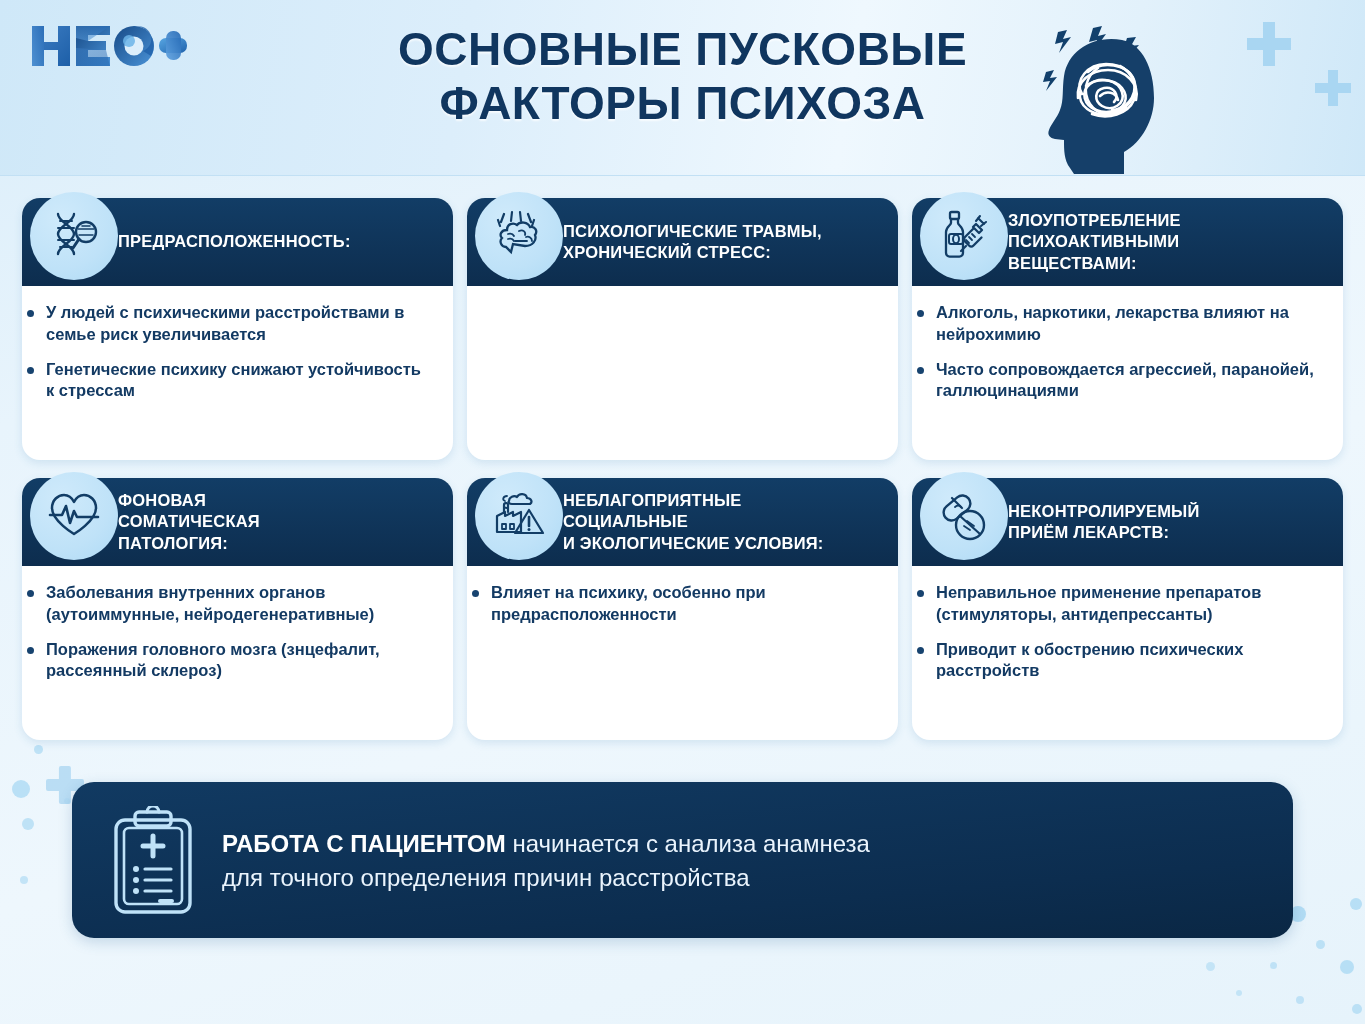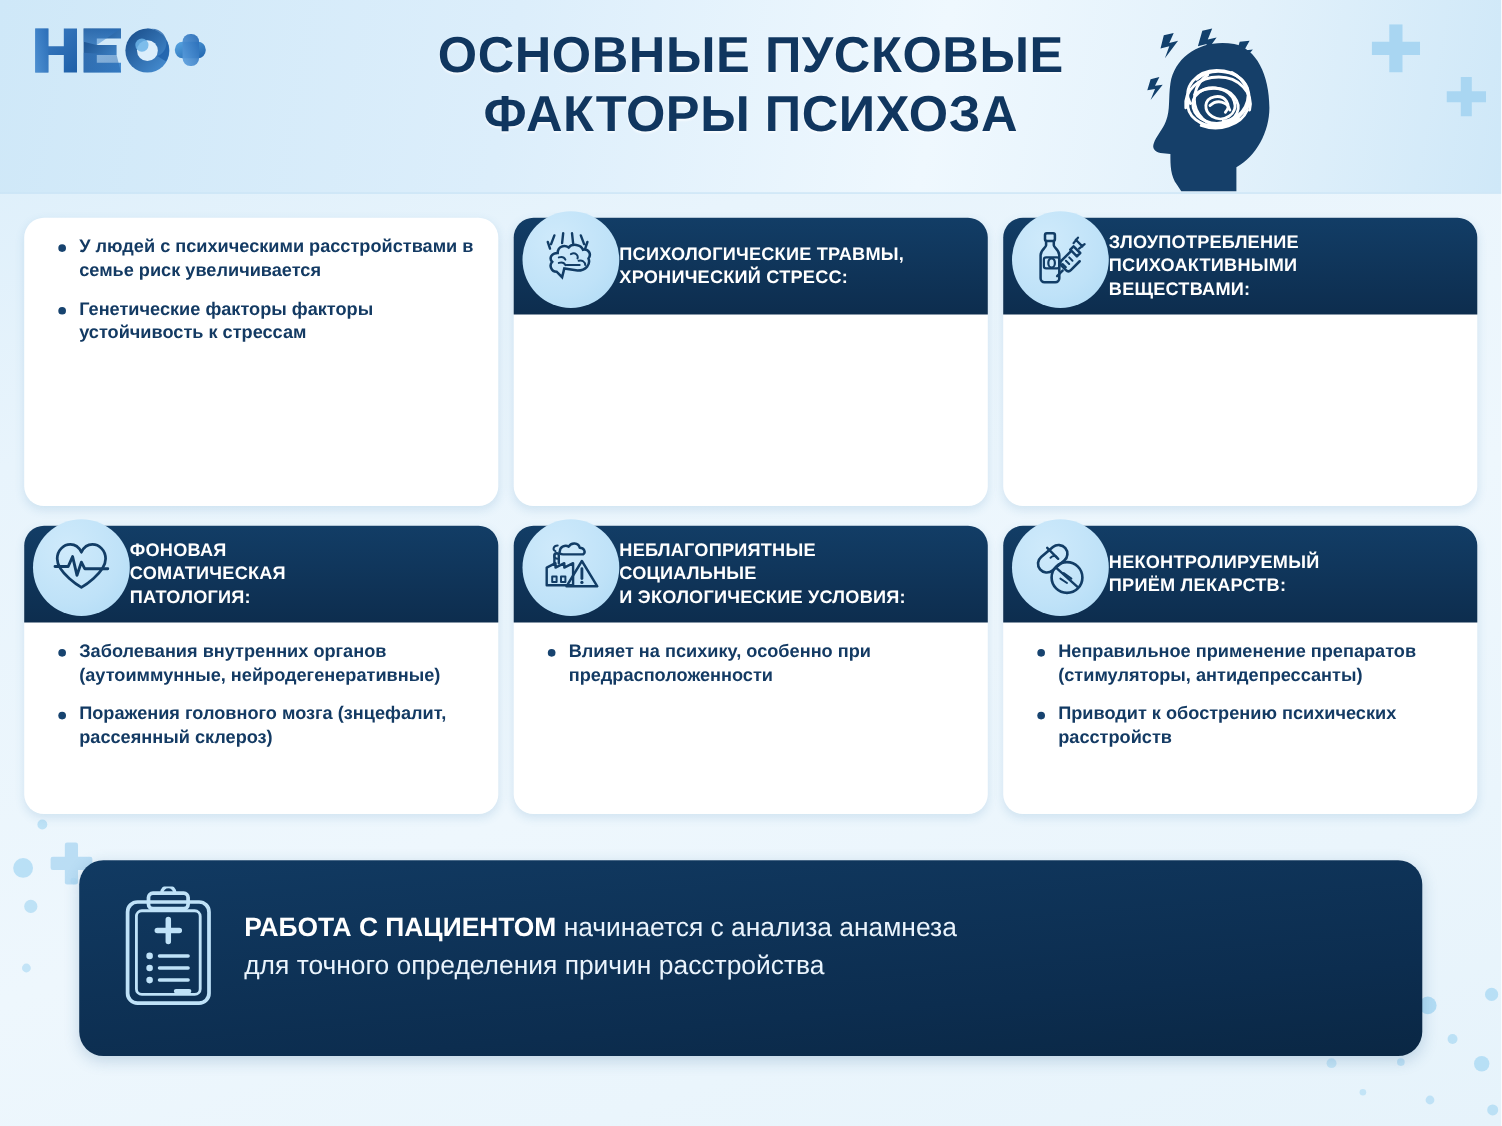--- a/index.html
+++ b/index.html
@@ -122,21 +122,21 @@
     top: -6px;
     width: 88px; height: 88px;
     border-radius: 50%;
     background: radial-gradient(circle at 35% 30%, #cfeafb 0%, #bfe2f8 60%, #aedaf5 100%);
     display: flex; align-items: center; justify-content: center;
     z-index: 4;
   }
   .card-badge svg { display:block; }
 
   .card-body {
-    padding: 16px 20px 20px 26px;
+    padding: 16px 20px 20px 0;
   }
 
   .bullets { list-style: none; }
   .bullets li {
     position: relative;
     padding-left: 24px;
     margin-bottom: 13px;
     color: #133a63;
     font-size: 16.5px;
     font-weight: 600;
@@ -158,21 +158,21 @@
     z-index: 2;
     padding: 42px 72px 0 72px;
   }
   .footer {
     background: linear-gradient(175deg, #113a62 0%, #0c2d4f 70%, #0a2744 100%);
     border-radius: 22px;
     box-shadow: 0 4px 14px rgba(40,100,150,0.22);
     display: flex;
     align-items: center;
     gap: 26px;
-    padding: 24px 34px 44px 38px;
+    padding: 24px 34px 22px 38px;
     min-height: 150px;
   }
   .footer-icon { flex: 0 0 auto; width: 86px; height: 110px; }
   .footer-icon svg { display:block; }
   .footer-text {
     color: #eaf4fd;
     font-size: 24px;
     line-height: 1.42;
     font-weight: 400;
   }
@@ -296,24 +296,37 @@
     <div class="hdr-plus-2">
       <svg width="36" height="36" viewBox="0 0 36 36">
           <path d="M13 0h10v13h13v10H23v13H13V23H0V13h13z" fill="#a9d6f2"></path>
         </svg>
     </div>
   </div>
 
   <div class="grid">
 
     <div class="card">
+      <div class="card-head">
+        <div class="card-badge">
+          <svg width="56" height="56" viewBox="0 0 56 56" fill="none" stroke="#123d66" stroke-width="2.4" stroke-linecap="round">
+            <path d="M12 6 C12 14 28 18 28 26 C28 34 12 38 12 46"></path>
+            <path d="M28 6 C28 14 12 18 12 26 C12 34 28 38 28 46"></path>
+            <path d="M14 13h12M12 20h16M12 32h16M14 39h12" stroke-width="2"></path>
+            <circle cx="40" cy="24" r="10"></circle>
+            <path d="M33 31 L27 40" stroke-width="3"></path>
+            <path d="M32 21h16M33 27h14M36 18h8" stroke-width="1.6"></path>
+          </svg>
+        </div>
+        <div class="card-head-title">ПРЕДРАСПОЛОЖЕННОСТЬ:</div>
+      </div>
       <div class="card-body">
         <ul class="bullets">
           <li>У людей с психическими расстройствами в семье риск увеличивается</li>
-          <li>Генетические факторы факторы устойчивость к стрессам</li>
+          <li>Генетические психику снижают устойчивость к стрессам</li>
         </ul>
       </div>
     </div>
 
     <div class="card">
       <div class="card-head">
         <div class="card-badge">
           <svg width="56" height="56" viewBox="0 0 56 56" fill="none" stroke="#123d66" stroke-width="2.3" stroke-linecap="round">
             <path d="M13 6 l-3 8 M21 4 l-1 9 M29 4 l1 9 M37 6 l3 8 M7 12 l2 6 M43 12 l-2 6" stroke-width="2.2"></path>
             <path d="M16 22 C10 22 8 27 11 30 C8 33 10 39 15 39 L20 44 L22 36 L34 38 C42 38 46 32 44 27 C47 23 44 18 39 19 C37 14 29 13 26 17 C22 14 16 16 16 22 Z"></path>
@@ -340,20 +353,26 @@
             <path d="M44 8 l-4 5 M50 14 l-5 4 M42 10 l6 6" stroke-width="2.1"></path>
             <path d="M40 16 l-3 3 6 6 3 -3 z"></path>
             <path d="M37 21 L29 29 c-1.5 1.5 -1.5 3 0 4.5 l4 4 c1.5 1.5 3 1.5 4.5 0 l8 -8"></path>
             <path d="M36 26 l3 3 M33 29 l3 3 M30 32 l3 3" stroke-width="1.8"></path>
             <path d="M30 38 l-5 5" stroke-width="2.2"></path>
           </svg>
         </div>
         <div class="card-head-title">ЗЛОУПОТРЕБЛЕНИЕ
 ПСИХОАКТИВНЫМИ
 ВЕЩЕСТВАМИ:</div>
+      </div>
+      <div class="card-body">
+        <ul class="bullets">
+          <li>Алкоголь, наркотики, лекарства влияют на нейрохимию</li>
+          <li>Часто сопровождается агрессией, паранойей, галлюцинациями</li>
+        </ul>
       </div>
     </div>
 
     <div class="card">
       <div class="card-head">
         <div class="card-badge">
           <svg width="56" height="56" viewBox="0 0 56 56" fill="none" stroke="#123d66" stroke-width="2.5" stroke-linecap="round" stroke-linejoin="round">
             <path d="M28 46 C28 46 6 33 6 20 C6 12 12 7 18 7 C23 7 26 10 28 14 C30 10 33 7 38 7 C44 7 50 12 50 20 C50 33 28 46 28 46 Z"></path>
             <path d="M4 27 h12 l4 -9 4 17 4 -12 3 6 h21" stroke-width="2.6" fill="none"></path>
           </svg>

